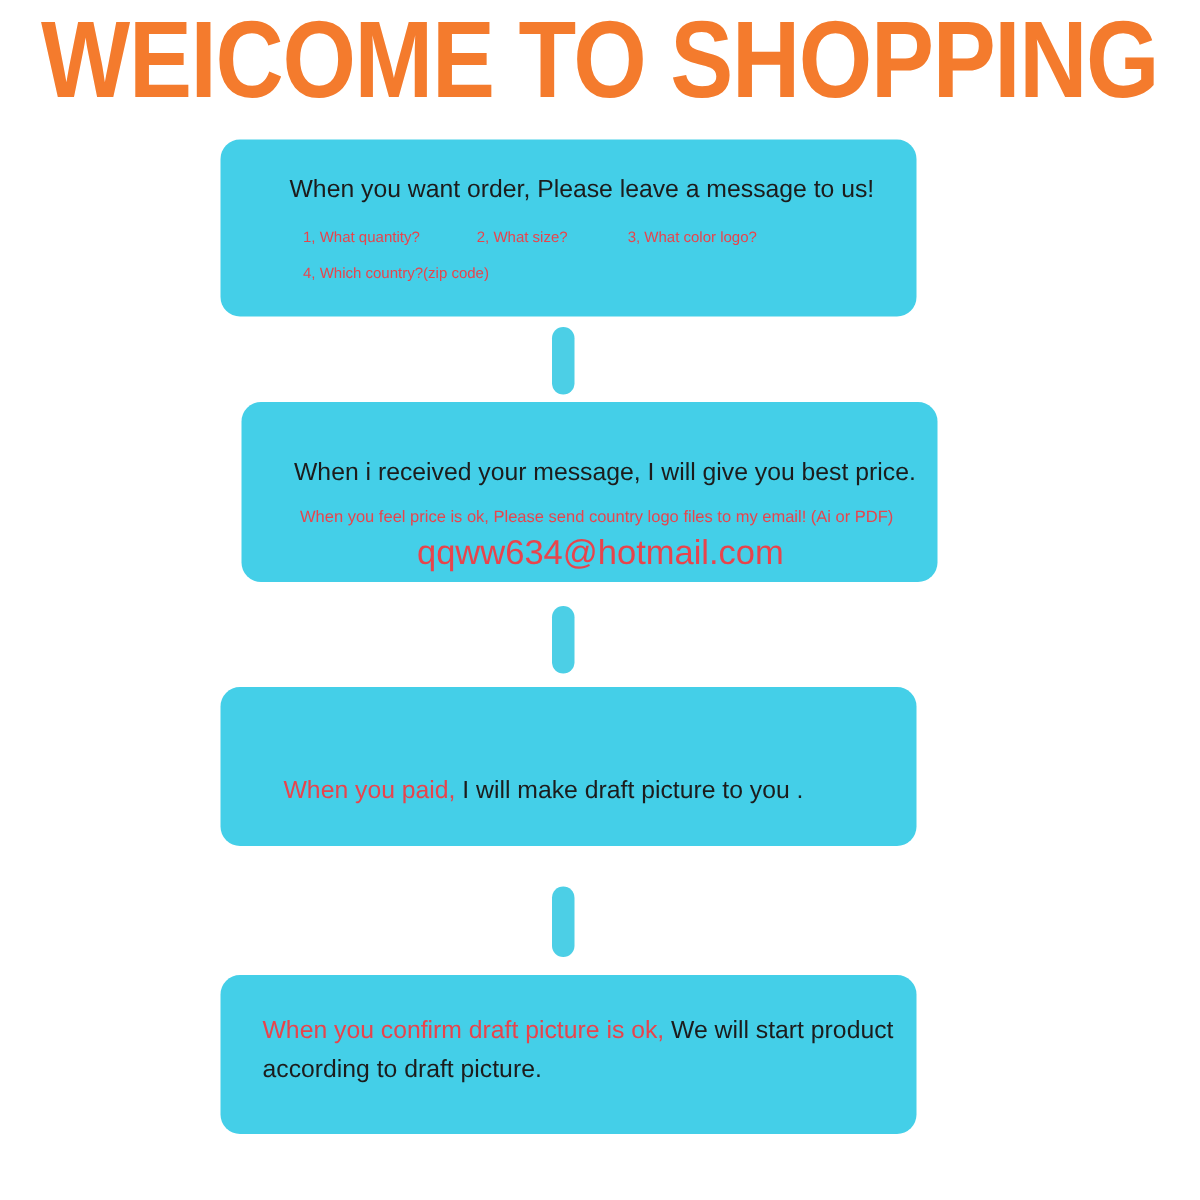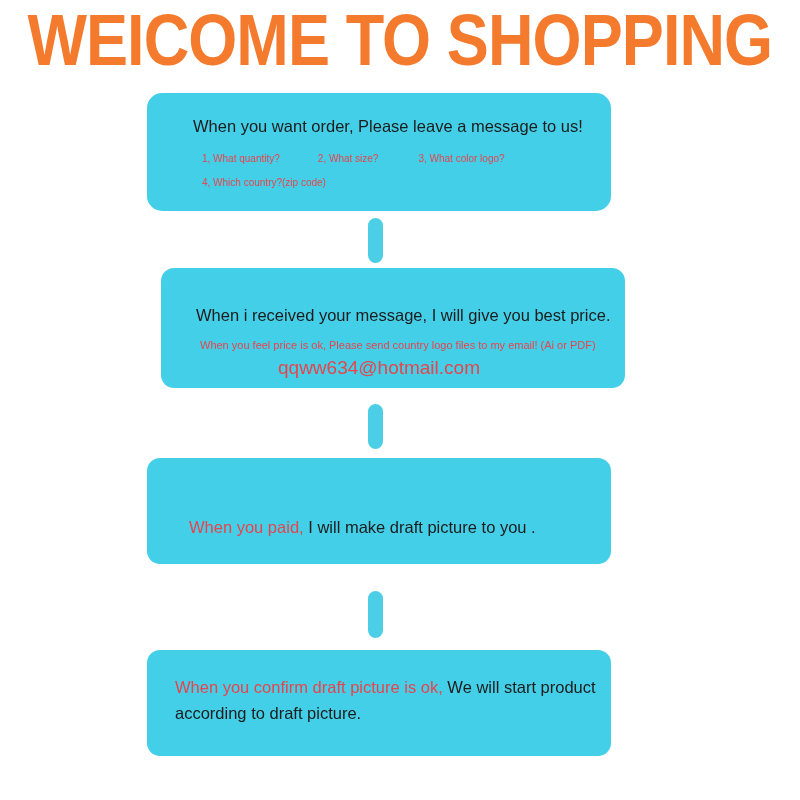--- a/index.html
+++ b/index.html
@@ -63,21 +63,21 @@
   }
 
   .connector {
     position: absolute;
     width: 15px;
     background: #4CCFE6;
     border-radius: 9px;
   }
 
   
-  #box-1 { left: 147px; top: 93px;  width: 464px; height: 118px; border-radius: 15px; }
+  #box-1 { left: 147px; top: 93px;  width: 464px; height: 118px; }
   #box-2 { left: 147px; top: 268px; width: 464px; height: 120px; margin-left: 14px; }
   #box-3 { left: 147px; top: 458px; width: 464px; height: 106px; }
   #box-4 { left: 147px; top: 650px; width: 464px; height: 106px; }
 
   #conn-1 { left: 368px; top: 218px; height: 45px; }
   #conn-2 { left: 368px; top: 404px; height: 45px; }
   #conn-3 { left: 368px; top: 591px; height: 47px; }
 
   
   .headline {
@@ -92,21 +92,21 @@
     position: absolute;
     color: #E8444C;
     font-size: 11px;
     font-weight: 400;
     line-height: 16px;
     white-space: nowrap;
   }
   .email-line {
     position: absolute;
     color: #E8444C;
-    font-size: 19px;
+    font-size: 23px;
     font-weight: 400;
     line-height: 24px;
     white-space: nowrap;
   }
   .body-line {
     position: absolute;
     color: #1c1c1c;
     font-size: 16.5px;
     font-weight: 400;
     line-height: 22px;

